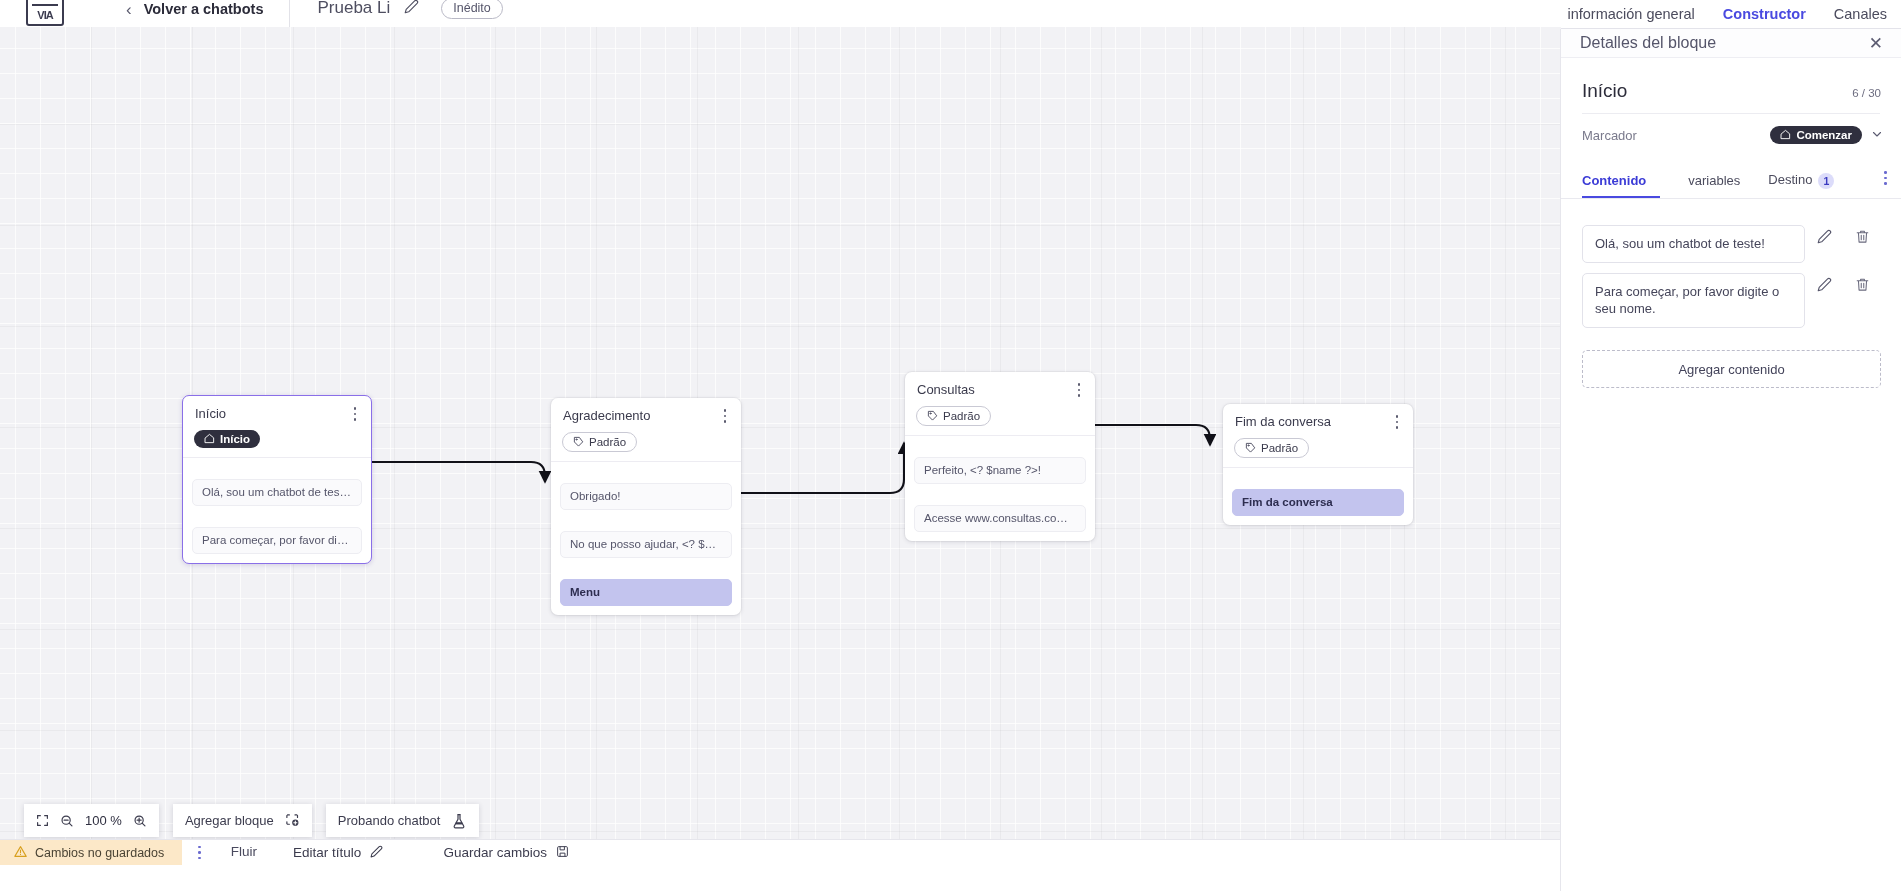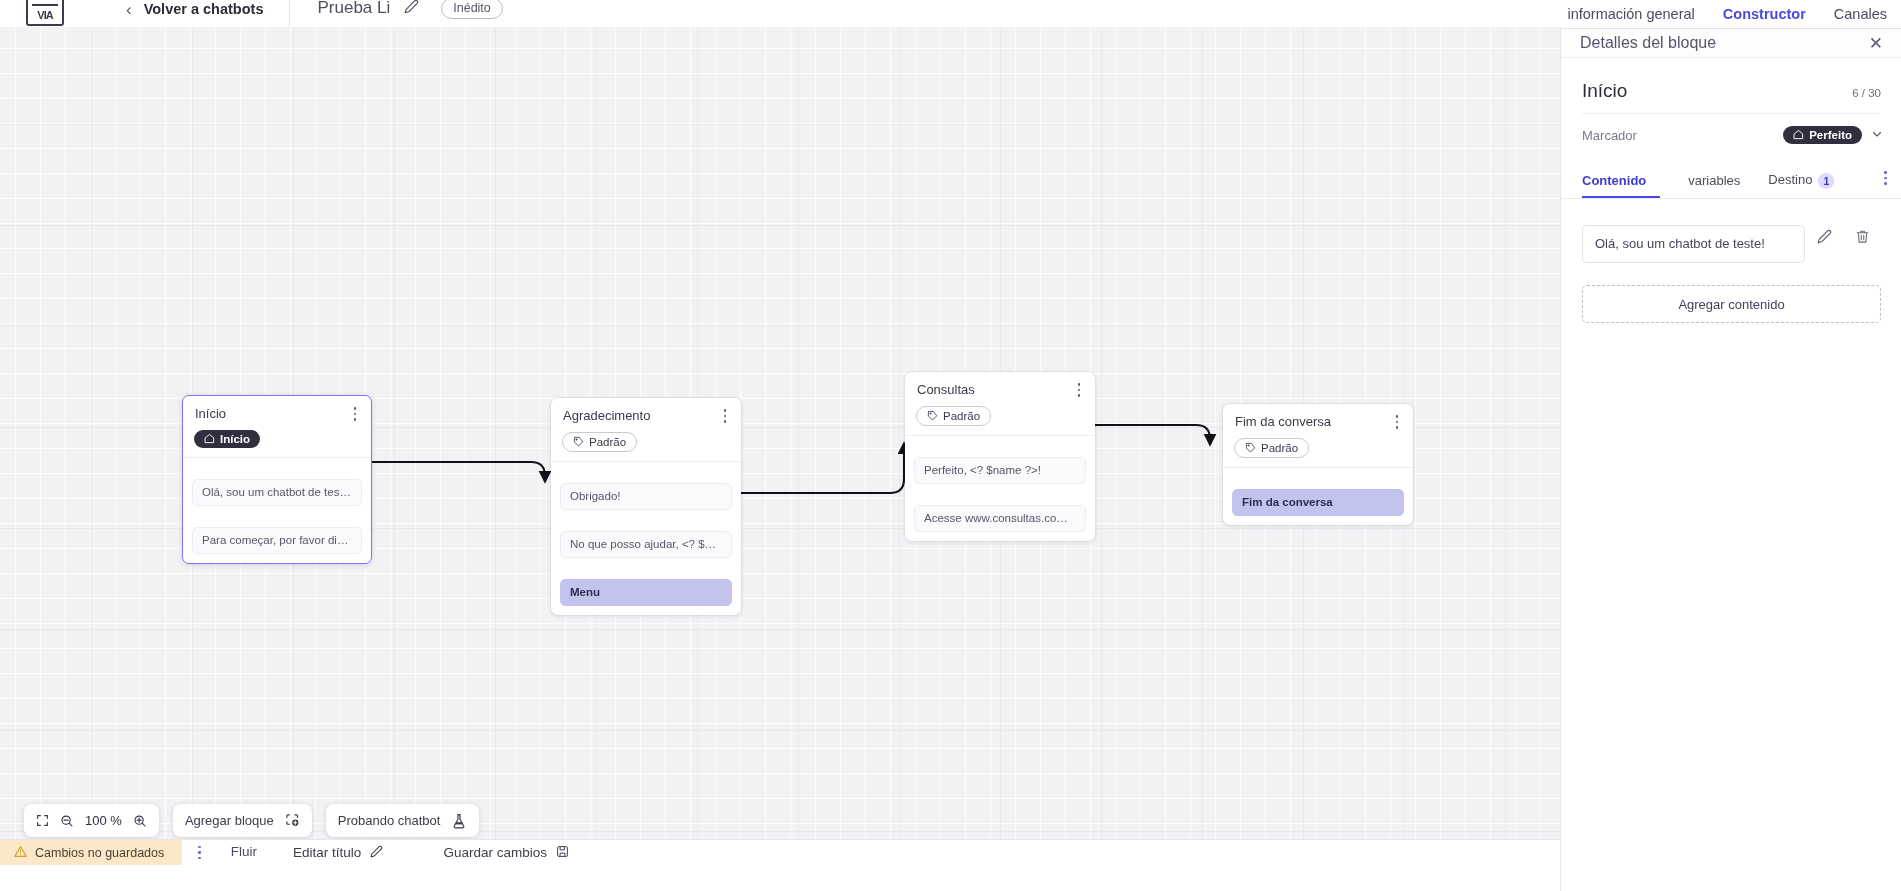--- a/index.html
+++ b/index.html
@@ -109,21 +109,21 @@
     white-space: nowrap; overflow: hidden; text-overflow: ellipsis;
   }
   .msg.accent { background: #c3c4ee; border-color:#c3c4ee; color:#2d2d50; font-weight: bold; }
   .node-sep { height:1px; background:#edecf2; margin: 9px -9px 0; }
 
   svg.edges { position:absolute; inset:0; width:100%; height:100%; pointer-events:none; }
 
   
   .floatbar { position:absolute; left:24px; bottom:28px; display:flex; gap:14px; z-index:20;}
   .fgroup {
-    background:#fff; border-radius:8px; box-shadow:0 1px 5px rgba(30,30,60,0.16);
+    background:#fff; border-radius:0; box-shadow:0 1px 5px rgba(30,30,60,0.16);
     height:33px; display:flex; align-items:center; padding: 0 12px; gap:11px;
     font-size:13px; color:#3c3c4e;
   }
   .fgroup .zl { font-size:13px; color:#2f2f40; }
   .icn { display:flex; align-items:center; justify-content:center; }
 
   
   .hscroll { position:absolute; left:0; bottom:0; width:1561px; height:11px; background:#f2f2f5; }
   .hscroll .thumb { position:absolute; left:630px; top:2px; width:940px; height:7px; background:#cfcfd8; border-radius:4px; }
 
@@ -423,21 +423,21 @@
   </div>
   <div class="panel-rule"></div>
 
   <div class="marker-row">
     <span class="marker-label">Marcador</span>
     <span class="marker-right">
       <span class="chip dark" style="margin:0;">
         <svg width="11" height="11" viewBox="0 0 24 24" fill="none" stroke="#fff" stroke-width="2" stroke-linecap="round" stroke-linejoin="round">
             <path d="M3 10.5 12 3l9 7.5V21H3z"></path>
           </svg>
-        <span>Perfeito</span>
+        <span>Comenzar</span>
       </span>
       <span class="chev-down">
         <svg width="12" height="12" viewBox="0 0 24 24" fill="none" stroke="#5a5a70" stroke-width="2.2" stroke-linecap="round" stroke-linejoin="round">
             <path d="M5 9l7 7 7-7"></path>
           </svg>
       </span>
     </span>
   </div>
 
   <div class="ptabs">
@@ -462,20 +462,35 @@
               <path d="M17 3a2.8 2.8 0 0 1 4 4L7.5 20.5 2 22l1.5-5.5z"></path>
             </svg>
         </span>
         <span class="act">
           <svg width="15" height="15" viewBox="0 0 24 24" fill="none" stroke="#6a6a7e" stroke-width="1.7" stroke-linecap="round" stroke-linejoin="round">
               <path d="M3.5 6h17M9 6V3.5h6V6M5.5 6l1 15h11l1-15M10 10v7M14 10v7"></path>
             </svg>
         </span>
       </div>
     </div>
+    <div class="content-row">
+      <div class="content-box">Para começar, por favor digite o seu nome.</div>
+      <div class="row-actions">
+        <span class="act">
+          <svg width="15" height="15" viewBox="0 0 24 24" fill="none" stroke="#55556a" stroke-width="1.8" stroke-linecap="round" stroke-linejoin="round">
+              <path d="M17 3a2.8 2.8 0 0 1 4 4L7.5 20.5 2 22l1.5-5.5z"></path>
+            </svg>
+        </span>
+        <span class="act">
+          <svg width="15" height="15" viewBox="0 0 24 24" fill="none" stroke="#6a6a7e" stroke-width="1.7" stroke-linecap="round" stroke-linejoin="round">
+              <path d="M3.5 6h17M9 6V3.5h6V6M5.5 6l1 15h11l1-15M10 10v7M14 10v7"></path>
+            </svg>
+        </span>
+      </div>
+    </div>
   </div>
 
   <div class="add-content">Agregar contenido</div>
 </div>
 
 <span class="cursor-ptr">
   <svg width="22" height="26" viewBox="0 0 24 28" fill="#ffffff" stroke="#2b2b38" stroke-width="1.3" stroke-linejoin="round">
     <path d="M7.5 3.5c0-1 .8-1.7 1.7-1.7s1.7.8 1.7 1.7v6.2c0-.9.8-1.6 1.7-1.6s1.6.7 1.6 1.6v1c0-.9.8-1.6 1.7-1.6s1.6.7 1.6 1.6v1c0-.8.7-1.5 1.6-1.5s1.5.7 1.5 1.5v5.6c0 3.8-2.2 7-5.6 7h-3.7c-2.1 0-3.4-1-4.6-2.6L3.1 15c-.5-.8-.3-1.8.5-2.3.8-.5 1.8-.2 2.3.5l1.6 2.2z"></path>
   </svg>
 </span>

